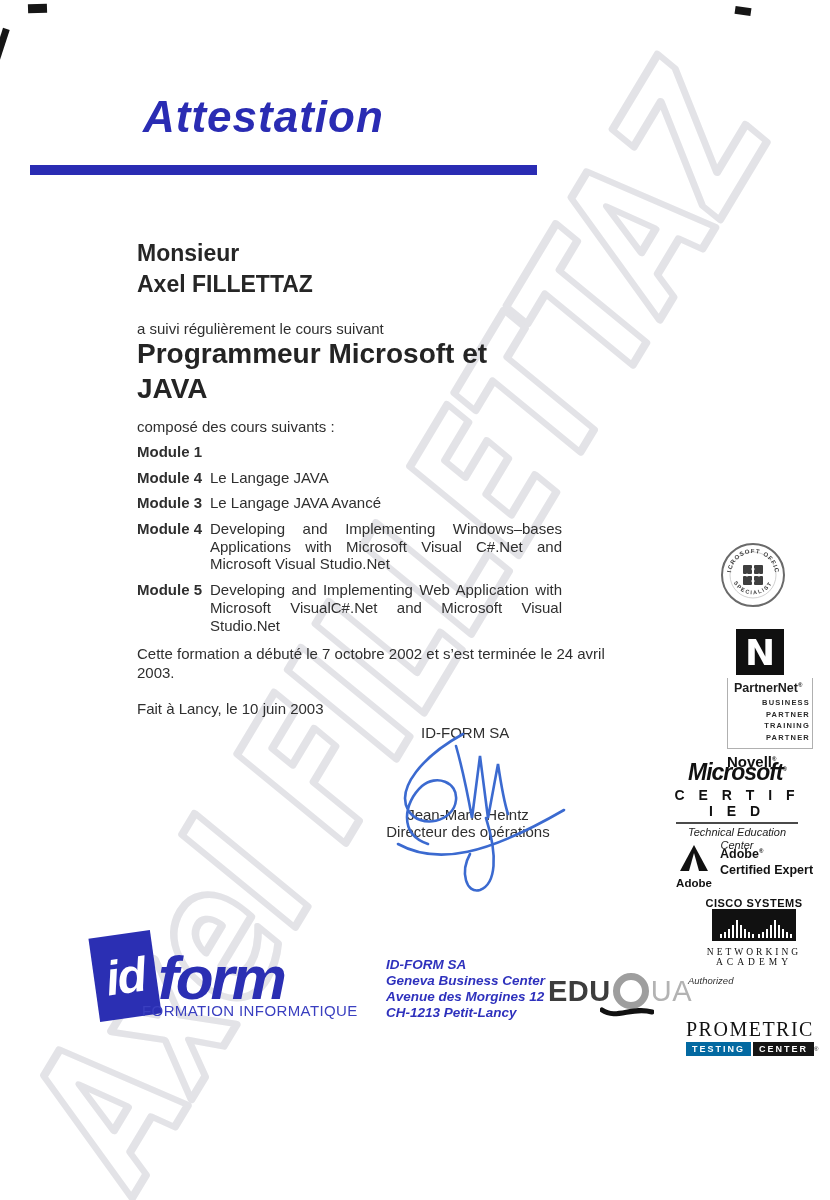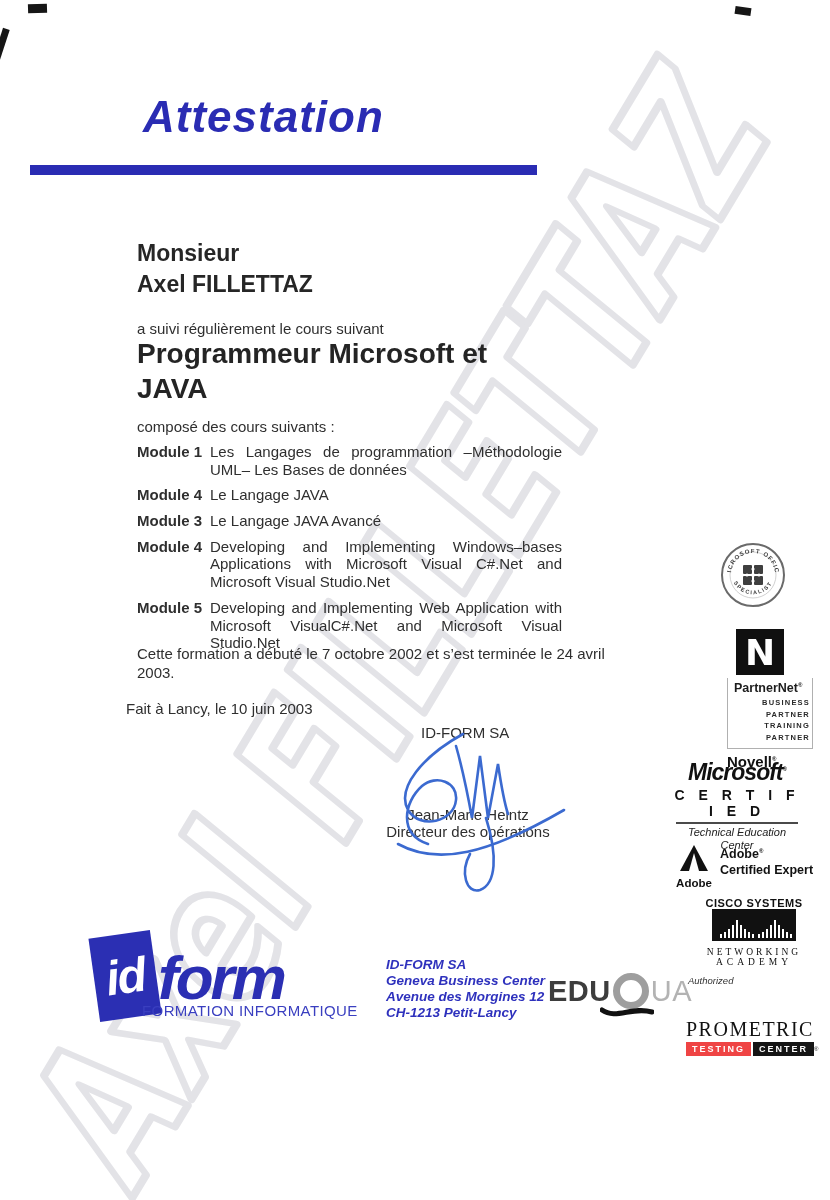--- a/index.html
+++ b/index.html
@@ -21,21 +21,21 @@
   
   .recipient{left:137px;top:238px;font-size:23px;font-weight:bold;line-height:1.35;color:#262626;z-index:2;}
   .intro{left:137px;top:320px;font-size:15px;z-index:2;}
   .course-title{left:137px;top:336px;font-size:28px;font-weight:bold;line-height:1.25;color:#242424;z-index:2;}
   .modules-intro{left:137px;top:418px;font-size:15px;z-index:2;}
   .modules{left:137px;top:443px;width:430px;z-index:2;}
   .module-row{display:flex;margin-bottom:8px;font-size:15px;line-height:1.18;}
   .module-label{width:73px;font-weight:bold;flex:0 0 73px;}
   .module-text{width:352px;text-align:justify;}
   .period{left:137px;top:645px;width:472px;font-size:15px;line-height:1.25;z-index:2;}
-  .place-date{left:126px;top:700px;font-size:15px;z-index:2;}
+  .place-date{left:137px;top:700px;font-size:15px;z-index:2;}
 
   
   .sig-company{left:421px;top:724px;font-size:15px;z-index:2;}
   .signer{left:382px;top:806px;width:172px;text-align:center;font-size:15px;line-height:1.15;z-index:2;}
   .signature-svg{left:368px;top:726px;z-index:4;}
 
   
   .mos-badge{left:719px;top:541px;z-index:2;}
   .novell{left:727px;top:629px;width:86px;z-index:2;font-weight:bold;}
   .novell-square{width:48px;height:46px;background:#101010;color:#fff;margin-left:9px;
@@ -78,21 +78,21 @@
   .eduqua{left:548px;top:973px;display:flex;align-items:center;z-index:2;position:absolute;}
   .eduqua-edu{font-size:29px;font-weight:bold;color:#3d3d3d;letter-spacing:0.5px;}
   .eduqua-q{width:22px;height:22px;border:7px solid #9e9e9e;border-radius:50%;margin:0 2px;}
   .eduqua-ua{font-size:29px;font-weight:normal;color:#b3b3b3;letter-spacing:0.5px;}
   .eduqua-swoosh{position:absolute;left:52px;top:32px;}
 
   .prometric{left:686px;top:975px;width:134px;z-index:2;color:#111;}
   .prometric-auth{font-size:9.5px;font-style:italic;color:#333;margin-left:2px;}
   .prometric-brand{font-size:20px;font-family:"Liberation Serif",serif;letter-spacing:1.5px;margin-top:32px;}
   .prometric-boxes{display:flex;margin-top:1px;align-items:center;}
-  .prometric-box1{background:#ef4444;color:#fff;font-size:9px;font-weight:bold;letter-spacing:2px;padding:2px 6px;}
+  .prometric-box1{background:#0369a1;color:#fff;font-size:9px;font-weight:bold;letter-spacing:2px;padding:2px 6px;}
   .prometric-box2{background:#151515;color:#fff;font-size:9px;font-weight:bold;letter-spacing:2px;padding:2px 6px;margin-left:2px;}
 </style>
 </head>
 <body>
 
 <div class="page">
 
   <svg class="watermark-svg" width="830" height="1200">
     <text x="400" y="625" transform="rotate(-59 400 625)" text-anchor="middle" dominant-baseline="central" font-family="DejaVu Sans, sans-serif" font-size="190" font-style="italic" font-weight="bold" fill="none" stroke="#e3e3e7" stroke-width="8" stroke-linejoin="round" textLength="1240" lengthAdjust="spacingAndGlyphs">Axel FILLETTAZ</text>
   </svg>
@@ -114,21 +114,20 @@
   <div class="abs course-title">
     <div>Programmeur Microsoft et</div>
     <div>JAVA</div>
   </div>
 
   <div class="abs modules-intro">composé des cours suivants :</div>
 
   <div class="abs modules">
     <div class="module-row">
       <div class="module-label">Module 1</div>
-      <div class="module-text">Les Langages de programmation –Méthodologie UML– Les Bases de données</div>
     </div>
     <div class="module-row">
       <div class="module-label">Module 4</div>
       <div class="module-text">Le Langage JAVA</div>
     </div>
     <div class="module-row">
       <div class="module-label">Module 3</div>
       <div class="module-text">Le Langage JAVA Avancé</div>
     </div>
     <div class="module-row">

